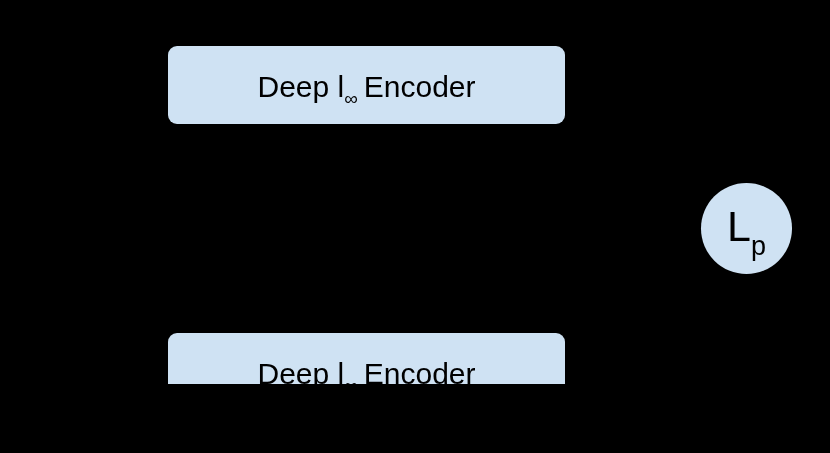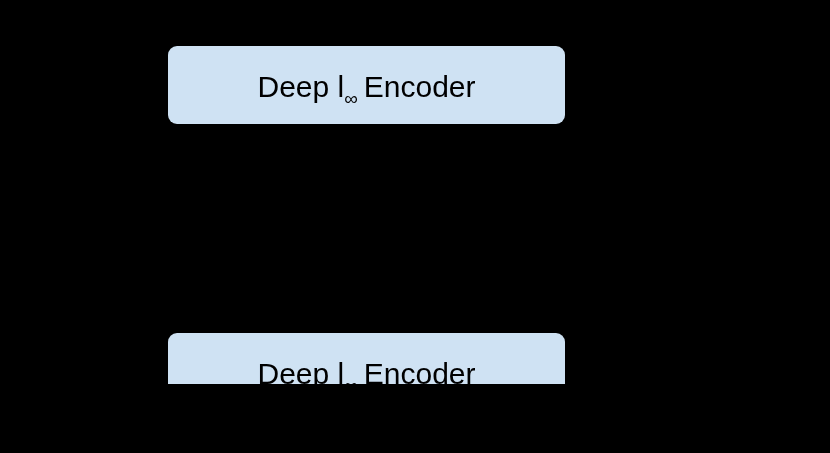--- a/index.html
+++ b/index.html
@@ -66,18 +66,21 @@
 </style>
 </head>
 <body>
 
 <div class="canvas">
 
   <div class="encoder-box top">
     <span class="encoder-label"><span>Deep l</span><span class="subscript">∞</span><span class="tail">Encoder</span></span>
   </div>
 
+  <div class="loss-circle">
+    <span class="loss-label"><span>L</span><span class="subscript">p</span></span>
+  </div>
 
   <div class="encoder-box bottom">
     <span class="encoder-label"><span>Deep l</span><span class="subscript">∞</span><span class="tail">Encoder</span></span>
   </div>
 
 </div>
 
 </body></html>

